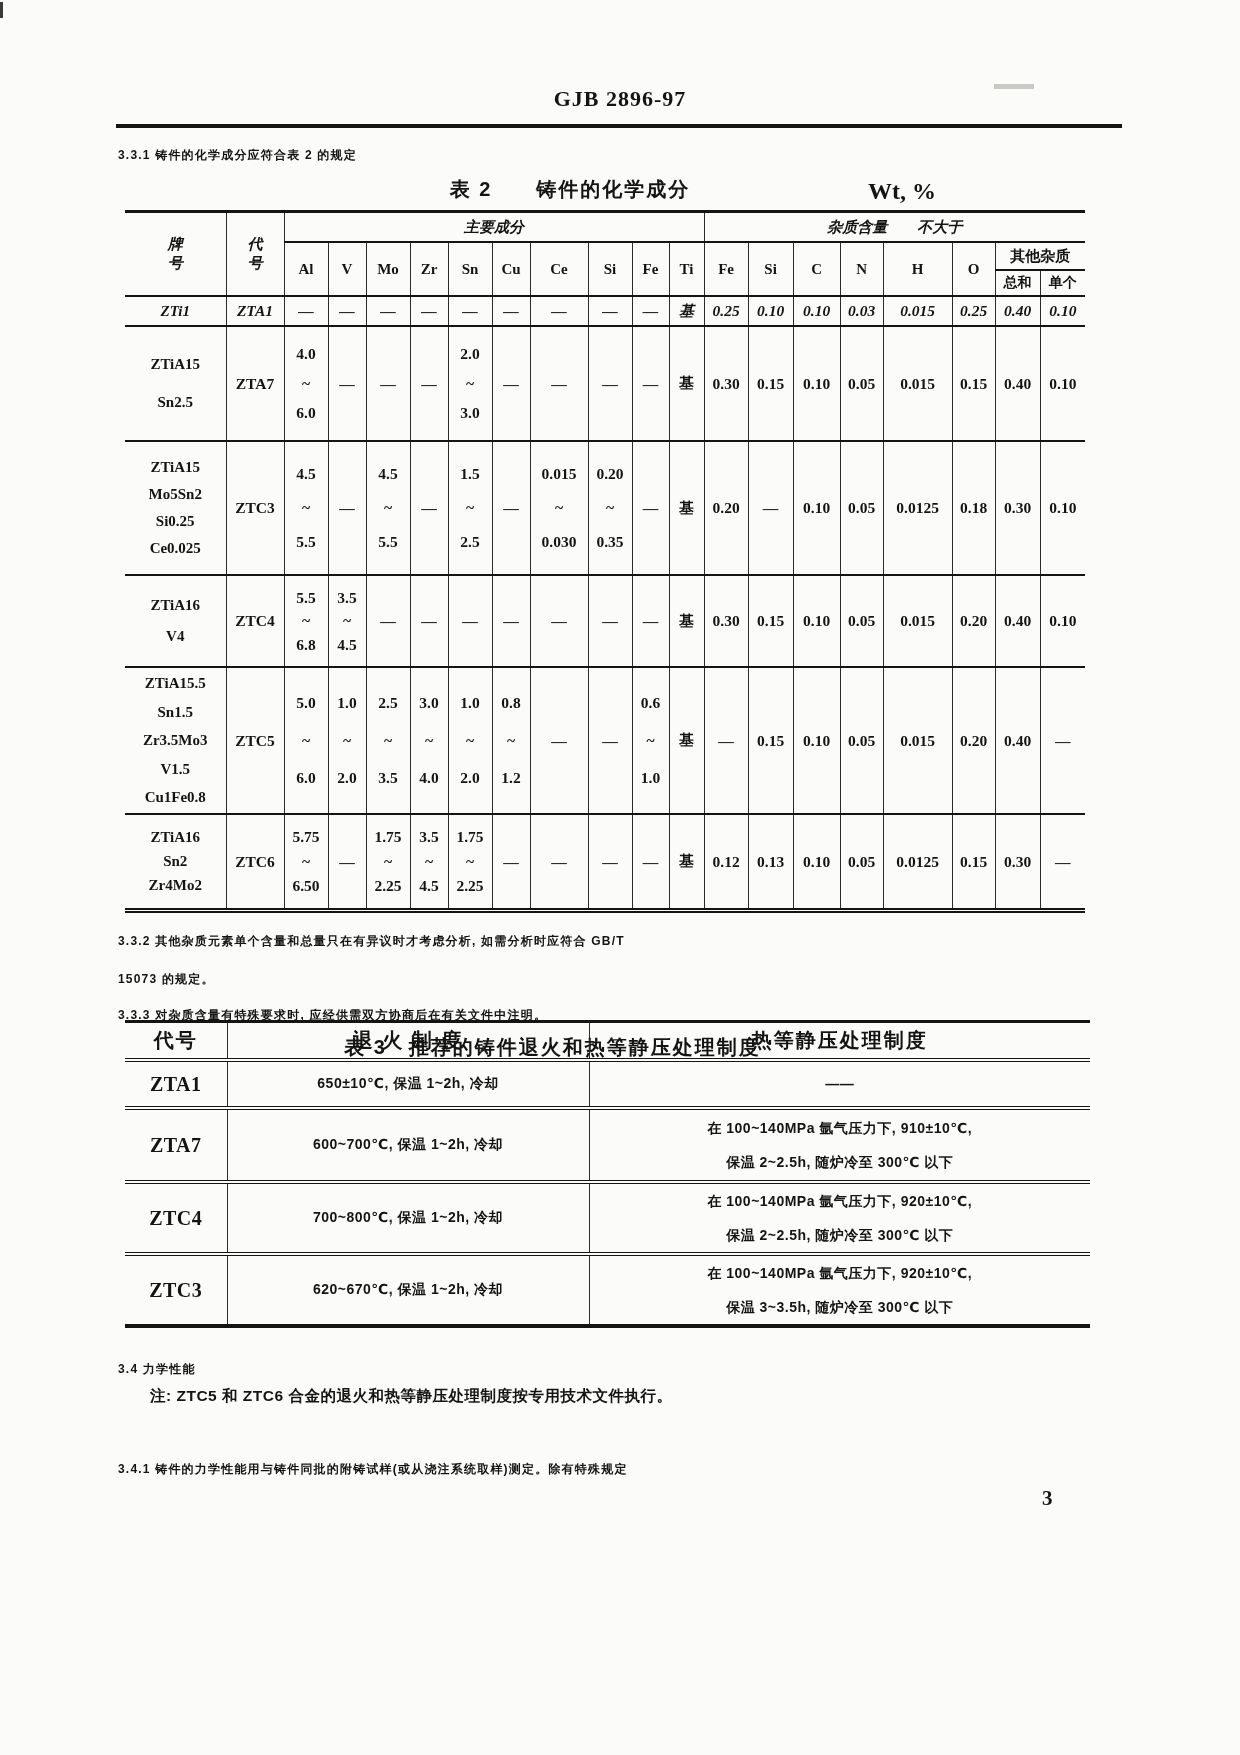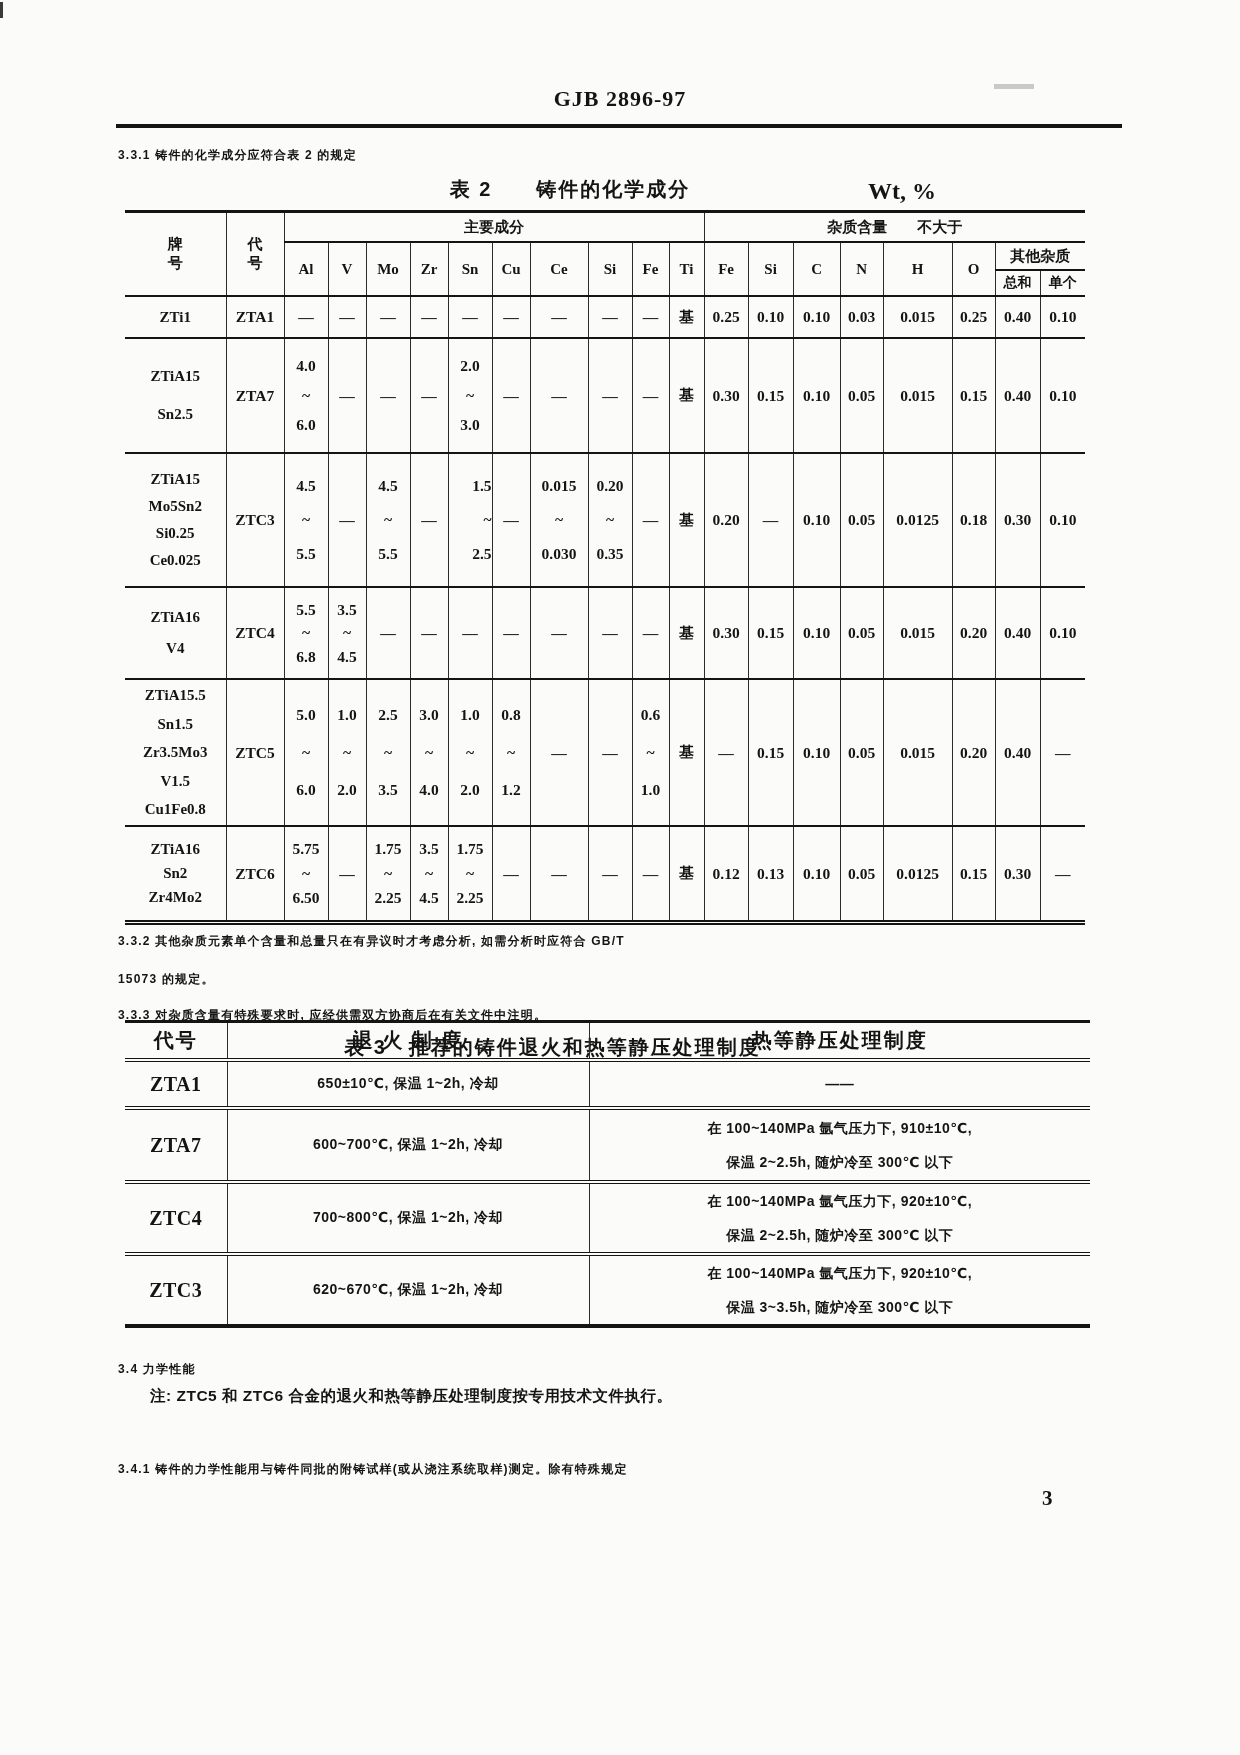--- a/index.html
+++ b/index.html
@@ -32,21 +32,21 @@
 
   
   .t2wrap{top:210px;left:125px;}
   #t2{border-collapse:collapse;table-layout:fixed;width:960px;
       border-top:3px solid #141414;border-bottom:5px double #141414;}
   #t2 th,#t2 td{border:1px solid #2b2b2b;text-align:center;vertical-align:middle;padding:0;overflow:hidden;}
   #t2 tr>*:first-child{border-left:none;}
   #t2 tr>*:last-child{border-right:none;}
   #t2 thead th{font-weight:700;font-size:15px;}
   #t2 thead th{border-bottom:2px solid #141414;}
-  #t2 .h1 th{height:28px;}
+  #t2 .h1 th{height:28px;font-style:italic;}
   #t2 .h2 th{height:26px;}
   #t2 .h3 th{height:24px;font-size:14px;}
   #t2 tbody td{border-bottom:2px solid #141414;
       font-family:"Liberation Serif","DejaVu Serif",serif;font-size:15.5px;font-weight:600;}
   #t2 td.t2-brand-cell{font-size:15px;}
   #t2 td .vspread{display:flex;flex-direction:column;justify-content:space-evenly;align-items:center;margin:7px auto;}
   #t2 td.base{font-family:"Liberation Sans","DejaVu Sans",sans-serif;font-weight:700;font-size:15px;}
 
   
   .t3wrap{top:1020px;left:125px;}
@@ -129,21 +129,21 @@
         <th rowspan="2" class="ser">H</th>
         <th rowspan="2" class="ser">O</th>
         <th colspan="2">其他杂质</th>
       </tr>
       <tr class="h3">
         <th>总和</th>
         <th>单个</th>
       </tr>
     </thead>
     <tbody>
-        <tr style="height: 42px;">
+        <tr style="height: 30px; font-style: italic;">
           <td class="t2-brand-cell">ZTi1</td>
           <td class="t2-code-cell">ZTA1</td>
           <td class="t2-comp-cell">—</td>
           <td class="t2-comp-cell">—</td>
           <td class="t2-comp-cell">—</td>
           <td class="t2-comp-cell">—</td>
           <td class="t2-comp-cell">—</td>
           <td class="t2-comp-cell">—</td>
           <td class="t2-comp-cell">—</td>
           <td class="t2-comp-cell">—</td>
@@ -217,21 +217,21 @@
           <td class="t2-comp-cell">—</td>
           <td class="t2-comp-cell">
             <div class="vspread" style="height: 118px;">
               <span>4.5</span>
               <span>~</span>
               <span>5.5</span>
             </div>
           </td>
           <td class="t2-comp-cell">—</td>
           <td class="t2-comp-cell">
-            <div class="vspread" style="height: 118px; align-items: flex-end;">
+            <div class="vspread" style="height: 118px;">
               <span>1.5</span>
               <span>~</span>
               <span>2.5</span>
             </div>
           </td>
           <td class="t2-comp-cell">—</td>
           <td class="t2-comp-cell">
             <div class="vspread" style="height: 118px;">
               <span>0.015</span>
               <span>~</span>

